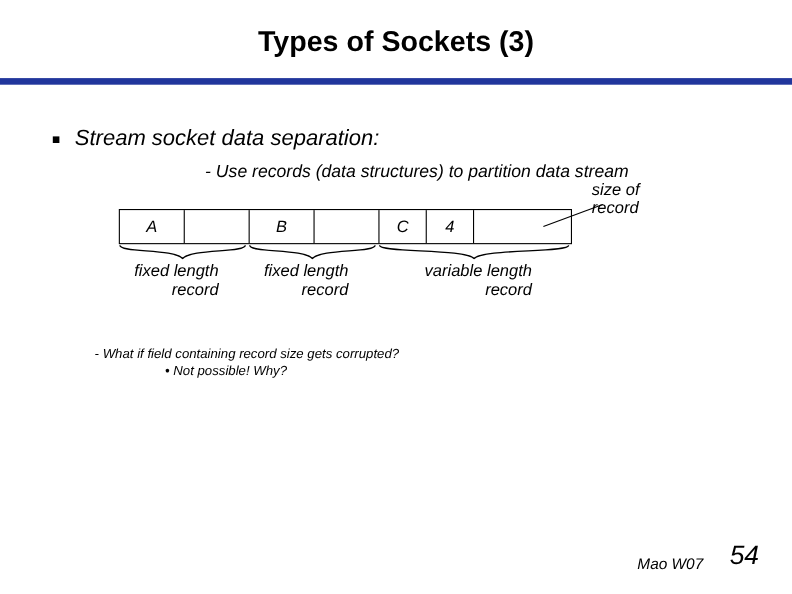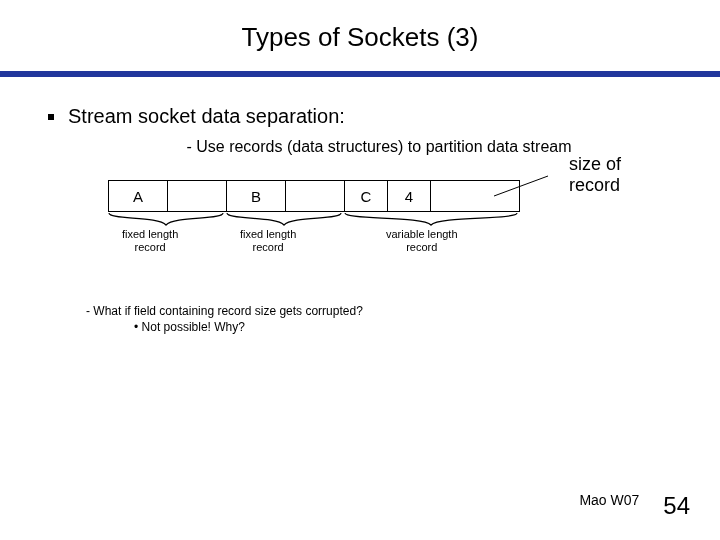--- a/index.html
+++ b/index.html
@@ -8,32 +8,33 @@
     width: 720px;
     height: 540px;
     background: #fff;
     font-family: Arial, Helvetica, sans-serif;
     color: #000;
     position: relative;
     overflow: hidden;
   }
   .title {
     text-align: center;
-    font-weight: normal;
+    font-weight: bold;
     font-size: 26px;
     margin-top: 22px;
   }
   .rule {
     height: 6px;
     background: #21369c;
     margin-top: 18px;
     width: 100%;
   }
   .content {
-    padding: 28px 48px 0 48px;
+    padding: 38px 48px 0 48px;
+    font-style: italic;
   }
   .top-bullet {
     display: flex;
     align-items: flex-start;
     font-size: 20px;
   }
   .top-bullet .sq {
     width: 6px;
     height: 6px;
     background: #000;
@@ -73,45 +74,46 @@
   .boxes .cell:last-child { border-right: none; }
   .brace {
     position: absolute;
     top: 42px;
     height: 14px;
   }
   .brace svg { display: block; }
   .brace-label {
     position: absolute;
     top: 58px;
-    font-size: 11px;
+    font-size: 15px;
     line-height: 1.15;
-    text-align: center;
+    text-align: right;
   }
   .size-note {
     position: absolute;
-    left: 483px;
+    left: 452px;
     top: -16px;
-    font-size: 18px;
+    font-size: 15px;
     line-height: 1.15;
   }
   .lower {
     margin: 24px 0 0 38px;
     font-size: 12px;
   }
   .lower .l1 { margin-bottom: 2px; }
-  .lower .l2 { margin-left: 48px; }
+  .lower .l2 { margin-left: 64px; }
   .footer {
     position: absolute;
     right: 30px;
     bottom: 20px;
     font-size: 14px;
     display: flex;
-    align-items: flex-start;
+    align-items: flex-end;
     gap: 24px;
+    font-style: italic;
   }
   .footer .pg { font-size: 24px; }
 </style>
 </head>
 <body>
 
 <div class="title">Types of Sockets (3)</div>
 <div class="rule"></div>
 
 <div class="content">

